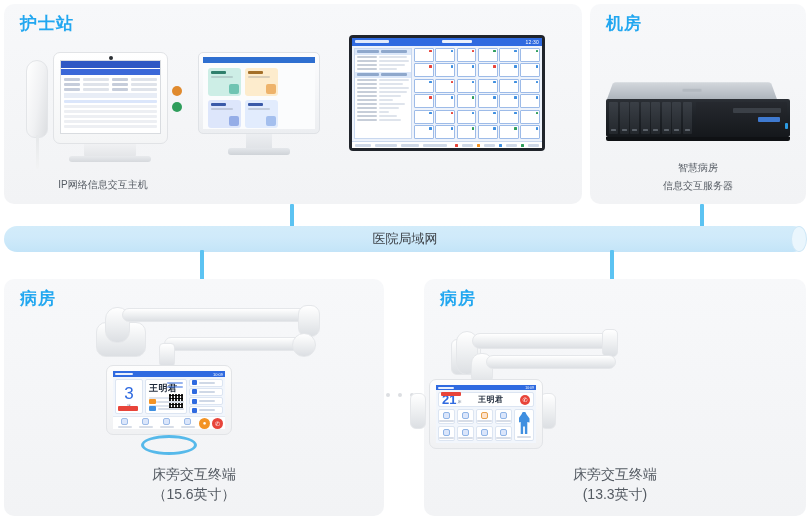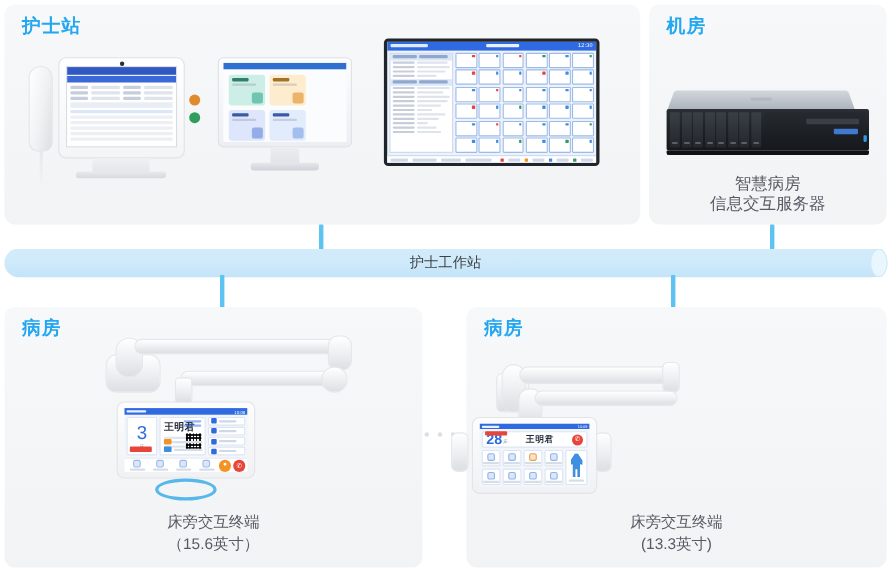--- a/index.html
+++ b/index.html
@@ -21,21 +21,21 @@
     position: absolute;
     left: 16px; top: 8px;
     font-size: 17px;
     font-weight: bold;
     color: #22a7f0;
     letter-spacing: 1px;
   }
   .caption {
     position: absolute;
     text-align: center;
-    font-size: 15px;
+    font-size: 10px;
     color: #555b63;
     line-height: 18px;
     white-space: pre-line;
   }
 
   
   #lan-bar {
     position: absolute;
     left: 4px; top: 226px;
     width: 802px; height: 26px;
@@ -333,20 +333,21 @@
           <div class="fm-line"></div>
         </div>
       </div>
     </div>
     <div class="sidebtn" style="left:146px; top:34px; background:#e08a2e;"></div>
     <div class="sidebtn" style="left:146px; top:50px; background:#2f9e5c;"></div>
     <div class="stand"></div>
     <div class="base"></div>
   </div>
 
+  <div class="caption" style="left:4px; top:172px; width:190px;">IP网络信息交互主机</div>
 
   <div class="monitor" style="left:194px; top:48px;">
     <div class="bezel">
       <div class="screen">
         <div class="ws-topbar"></div>
         <div class="ws-grid">
           <div class="ws-card" style="background:#cdeee6;">
             <div class="t" style="background:#2f7f6c;"></div>
               <div class="l"></div>
             <div class="ic" style="background:#4fb5a0;"></div>
@@ -549,21 +550,21 @@
   </div>
 
   <div class="caption" style="left:0px; top:155px; width:216px;">智慧病房
 信息交互服务器</div>
 </div>
 
 <div class="conn" style="left:290px; top:204px; height:24px;"></div>
 <div class="conn" style="left:700px; top:204px; height:24px;"></div>
 
 <div id="lan-bar">
-  <span>护士工作站</span>
+  <span>医院局域网</span>
   <span class="cap-end"></span>
 </div>
 
 <div class="conn" style="left:200px; top:250px; height:30px;"></div>
 <div class="conn" style="left:610px; top:250px; height:30px;"></div>
 
 <div class="panel" id="panel-ward-left" style="left:4px; top:279px; width:380px; height:237px;">
 
   <div class="panel-title">病房</div>
 
@@ -686,21 +687,21 @@
     <div class="shell">
       <div class="scr" style="width:100px; height:58px;">
 
         <div class="t13-top">
           <span class="l"></span>
           <span class="r">10:09</span>
         </div>
 
         <div class="t13-head">
           <span class="badge"></span>
-          <span class="num">28</span>
+          <span class="num">21</span>
           <span class="unit">床</span>
           <span class="nm">王明君</span>
           <span class="call">✆</span>
         </div>
 
         <div class="t13-grid">
           <div class="t13-tiles">
             <div class="t13-tile">
                 <u></u>
                 <s></s>

